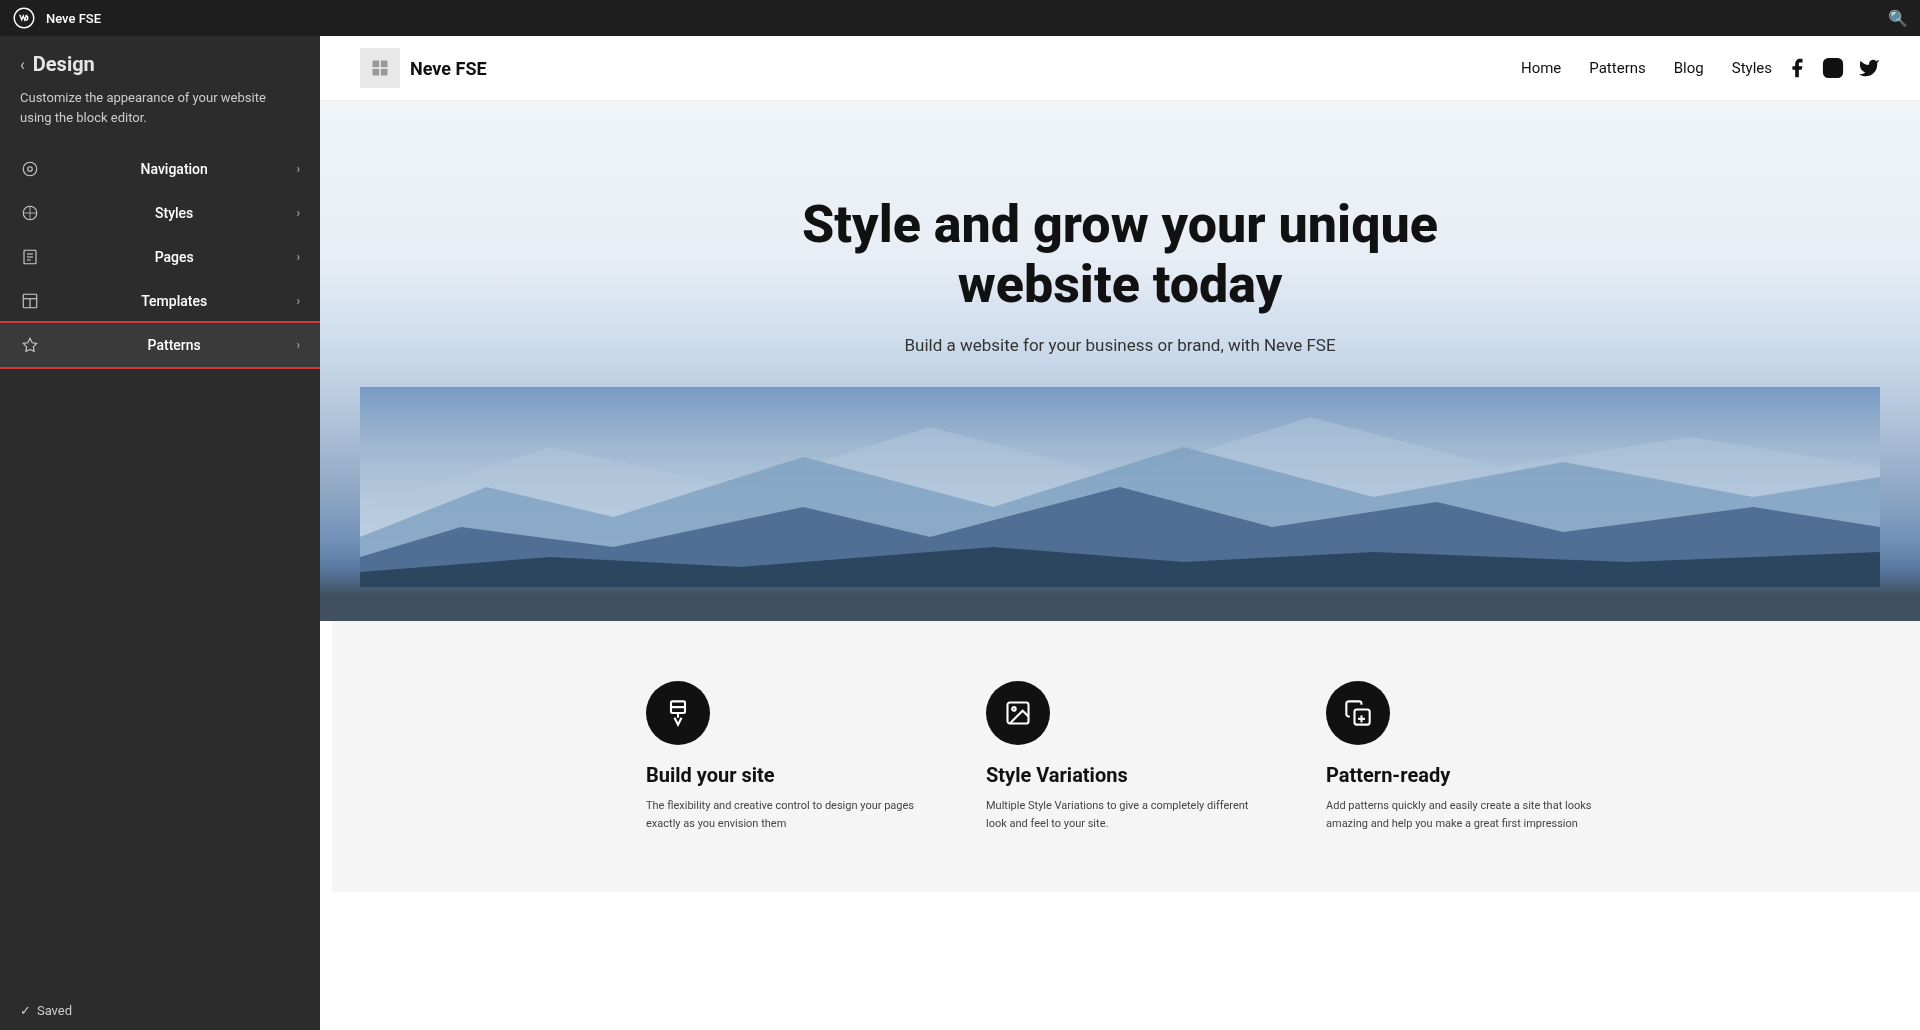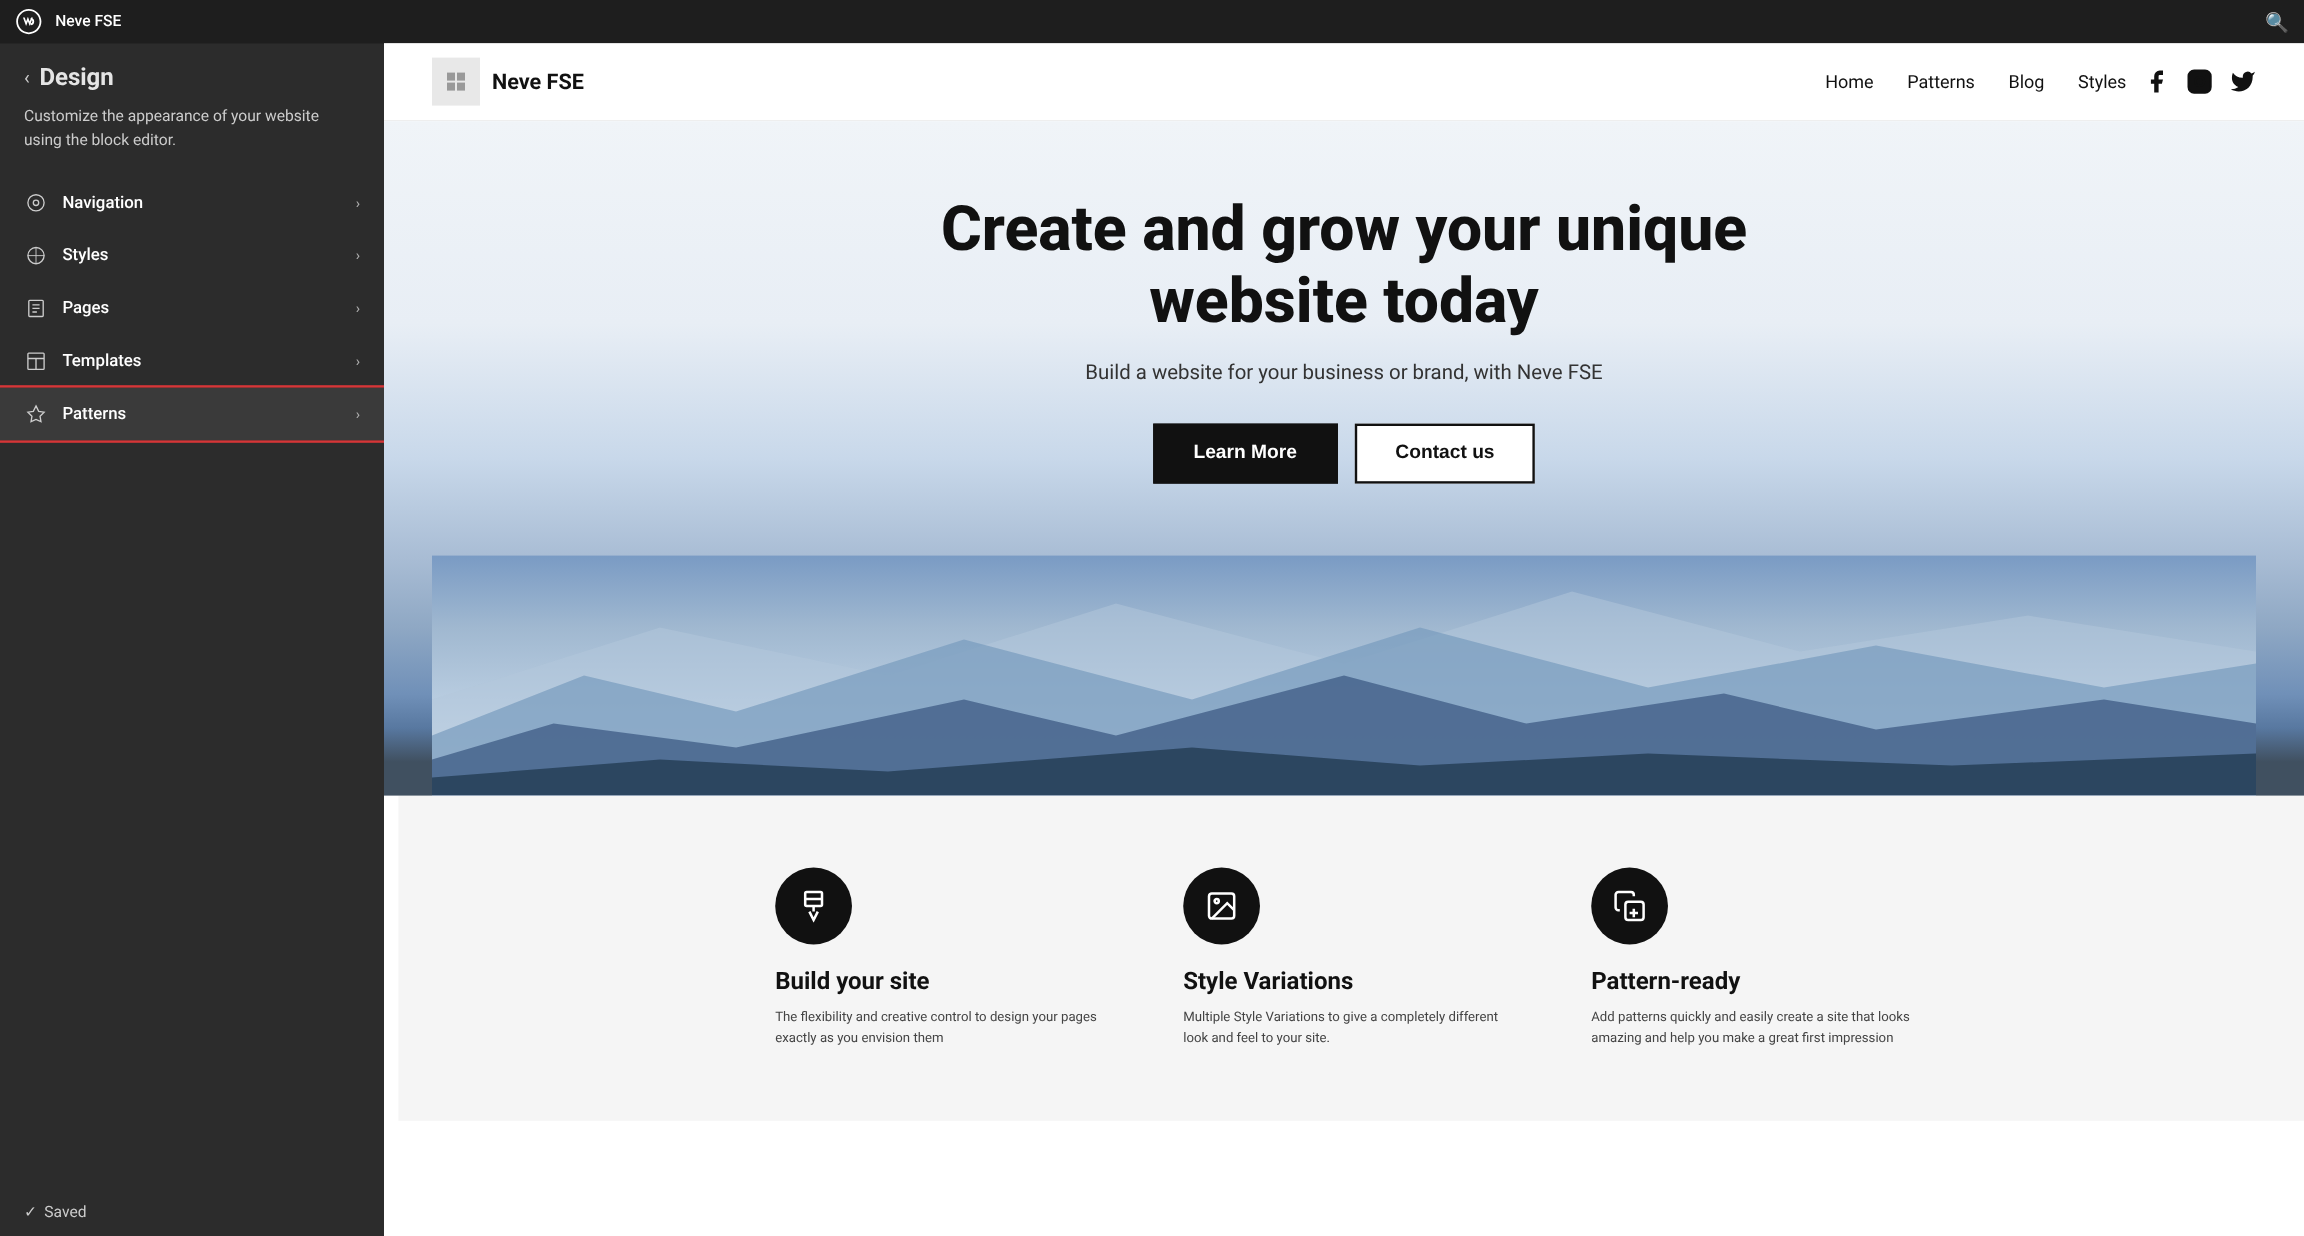--- a/index.html
+++ b/index.html
@@ -78,20 +78,21 @@
     .sidebar-item {
       display: flex;
       align-items: center;
       padding: 12px 20px;
       cursor: pointer;
       color: #fff;
       font-size: 14px;
       font-weight: 500;
       text-decoration: none;
       position: relative;
+      text-align: center;
     }
     .sidebar-item.active {
       background: #3a3a3a;
       outline: 2px solid #d63638;
     }
     .sidebar-item-icon {
       width: 20px;
       height: 20px;
       margin-right: 12px;
       display: flex;
@@ -411,26 +412,22 @@
               <line x1="17.5" y1="6.5" x2="17.51" y2="6.5"></line>
             </svg>
 
           <svg viewBox="0 0 24 24">
               <path d="M23 3a10.9 10.9 0 01-3.14 1.53 4.48 4.48 0 00-7.86 3v1A10.66 10.66 0 013 4s-4 9 5 13a11.64 11.64 0 01-7 2c9 5 20 0 20-11.5a4.5 4.5 0 00-.08-.83A7.72 7.72 0 0023 3z"></path>
             </svg>
         </div>
       </div>
 
       <div class="hero-section">
-        <h1 class="hero-title">Create and grow your unique website today</h1>
+        <h1 class="hero-title">Style and grow your unique website today</h1>
         <p class="hero-subtitle">Build a website for your business or brand, with Neve FSE</p>
-        <div class="hero-buttons">
-          <button class="btn-primary">Learn More</button>
-          <button class="btn-secondary">Contact us</button>
-        </div>
 
         <div class="mountain-area">
           <svg viewBox="0 0 1200 200" preserveAspectRatio="none" width="100%" height="100%">
 
             <polygon points="0,200 0,120 150,60 300,100 450,40 600,90 750,30 900,80 1050,50 1200,80 1200,200" fill="rgba(180,200,220,0.5)"></polygon>
 
             <polygon points="0,200 0,150 100,100 200,130 350,70 500,120 650,60 800,110 950,75 1100,110 1200,90 1200,200" fill="rgba(120,155,190,0.7)"></polygon>
 
             <polygon points="0,200 0,170 80,140 200,160 350,120 450,150 600,100 720,140 850,115 950,145 1100,120 1200,140 1200,200" fill="rgba(70,100,140,0.85)"></polygon>
 

